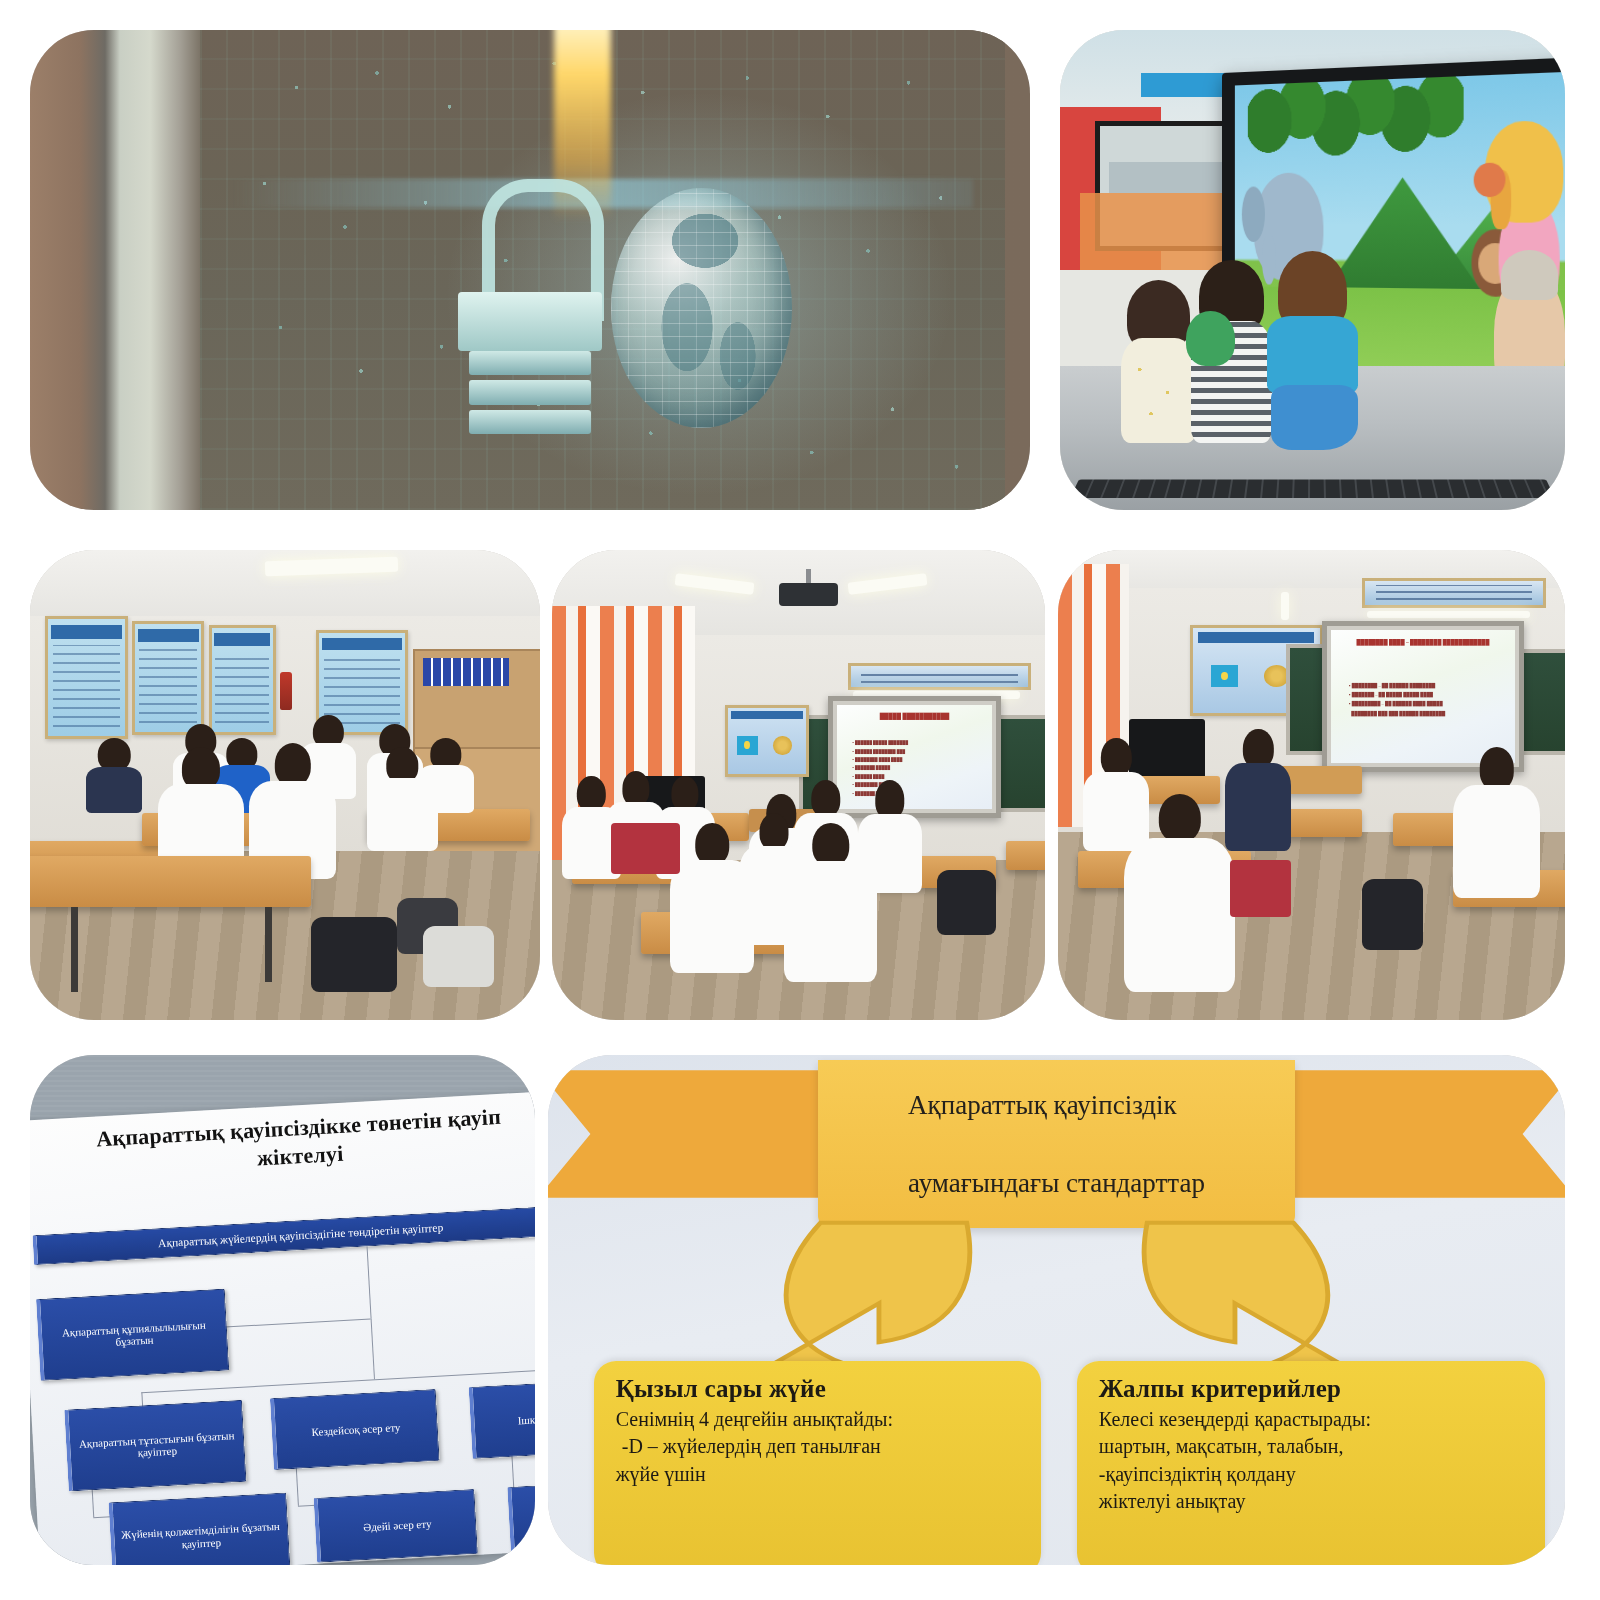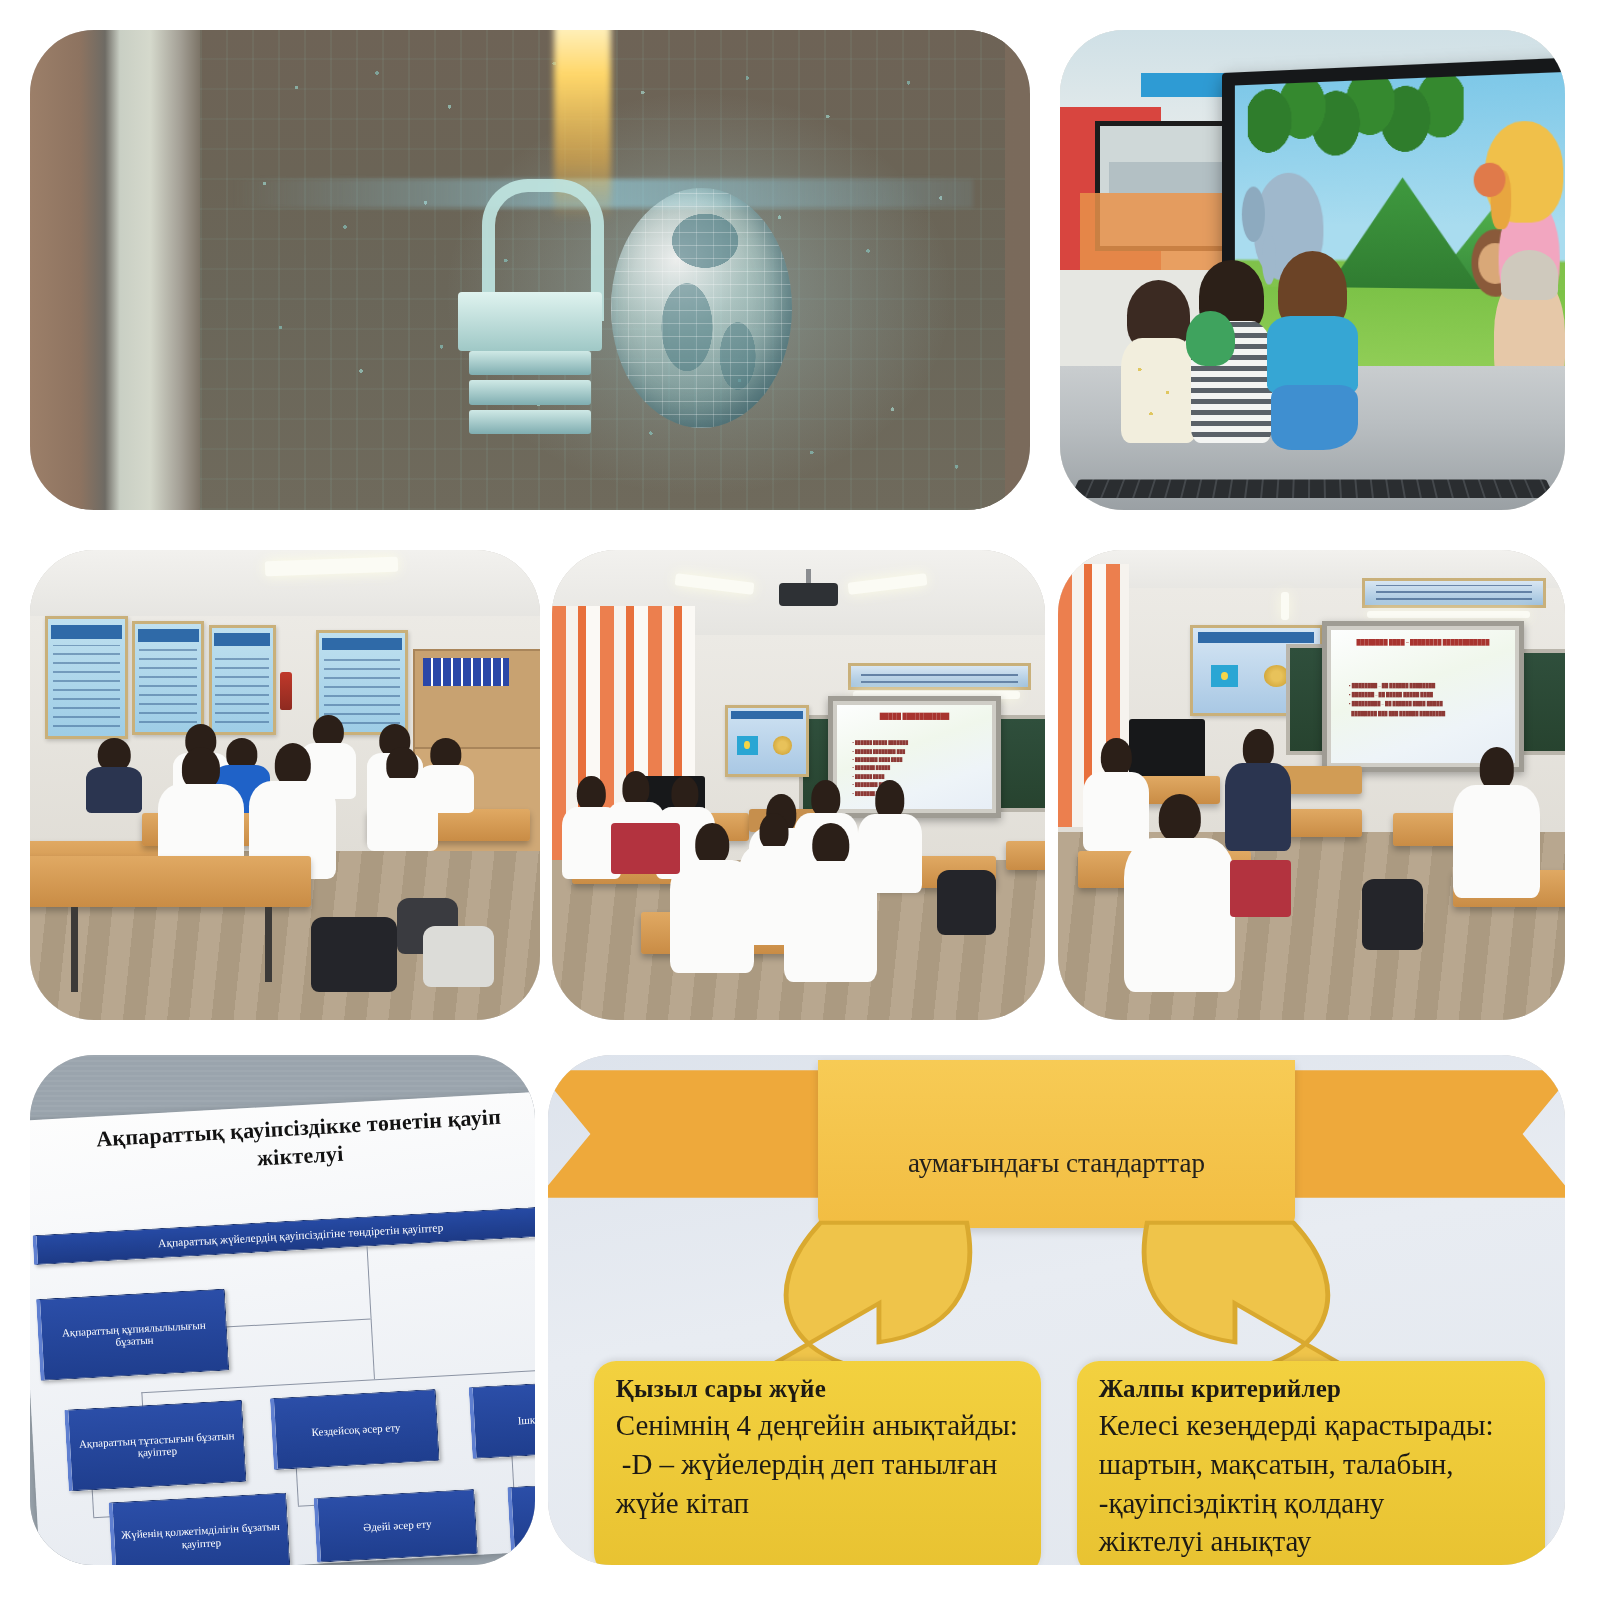--- a/index.html
+++ b/index.html
@@ -223,21 +223,21 @@
   .arrow svg{width:100%;height:100%;}
   .arrow-l{left:21%;}
   .arrow-r{right:21%;}
   .card{position:absolute;bottom:-2%;height:42%;
     background:linear-gradient(180deg,#f3d13f 0%,#e8c231 100%);
     border-radius:22px;box-shadow:0 -2px 6px rgba(0,0,0,.10);
     padding:14px 18px 0 22px;box-sizing:border-box;color:#1d1a14;}
   .card-l{left:4.5%;width:44%;}
   .card-r{left:52%;width:46%;}
   .card h4{margin:0 0 4px 0;font-size:25px;font-weight:bold;letter-spacing:.2px;}
-  .card p{margin:0 0 2px 0;font-size:29px;line-height:1.27;}
+  .card p{margin:0 0 2px 0;font-size:20px;line-height:1.27;}
   .card .ind{padding-left:6px;}
 </style>
 </head>
 <body>
 
 <div class="collage">
 
   <div class="tile" id="t1">
     <div class="proj-wrap">
       <div class="proj-screen">
@@ -538,41 +538,41 @@
       </div>
     </div>
   </div>
 
   <div class="tile" id="t7">
     <div class="t7-bg">
       <div class="ribbon-left"></div>
       <div class="ribbon-right"></div>
       <div class="ribbon-center">
         <span>
-          <br>
+          <span>Ақпараттық қауіпсіздік</span><br>
           <span>аумағындағы стандарттар</span>
         </span>
       </div>
 
       <div class="arrow arrow-l">
         <svg viewBox="0 0 120 120" preserveAspectRatio="none">
           <path d="M105,6 C112,48 96,74 60,80 L60,56 L8,92 L60,118 L60,98 C14,92 -4,50 30,6 Z" fill="#efc44a" stroke="#d9a92f" stroke-width="2.5" transform="translate(0,0)"></path>
         </svg>
       </div>
       <div class="arrow arrow-r">
         <svg viewBox="0 0 120 120" preserveAspectRatio="none">
           <path d="M15,6 C8,48 24,74 60,80 L60,56 L112,92 L60,118 L60,98 C106,92 124,50 90,6 Z" fill="#efc44a" stroke="#d9a92f" stroke-width="2.5"></path>
         </svg>
       </div>
 
       <div class="card card-l">
         <h4>Қызыл сары жүйе</h4>
         <p>Сенімнің 4 деңгейін анықтайды:</p>
         <p class="ind">-D – жүйелердің деп танылған</p>
-        <p>жүйе кітап</p>
+        <p>жүйе үшін</p>
       </div>
 
       <div class="card card-r">
         <h4>Жалпы критерийлер</h4>
         <p>Келесі кезеңдерді қарастырады:</p>
         <p>шартын, мақсатын, талабын,</p>
         <p>-қауіпсіздіктің қолдану</p>
         <p>жіктелуі анықтау</p>
       </div>
     </div>

